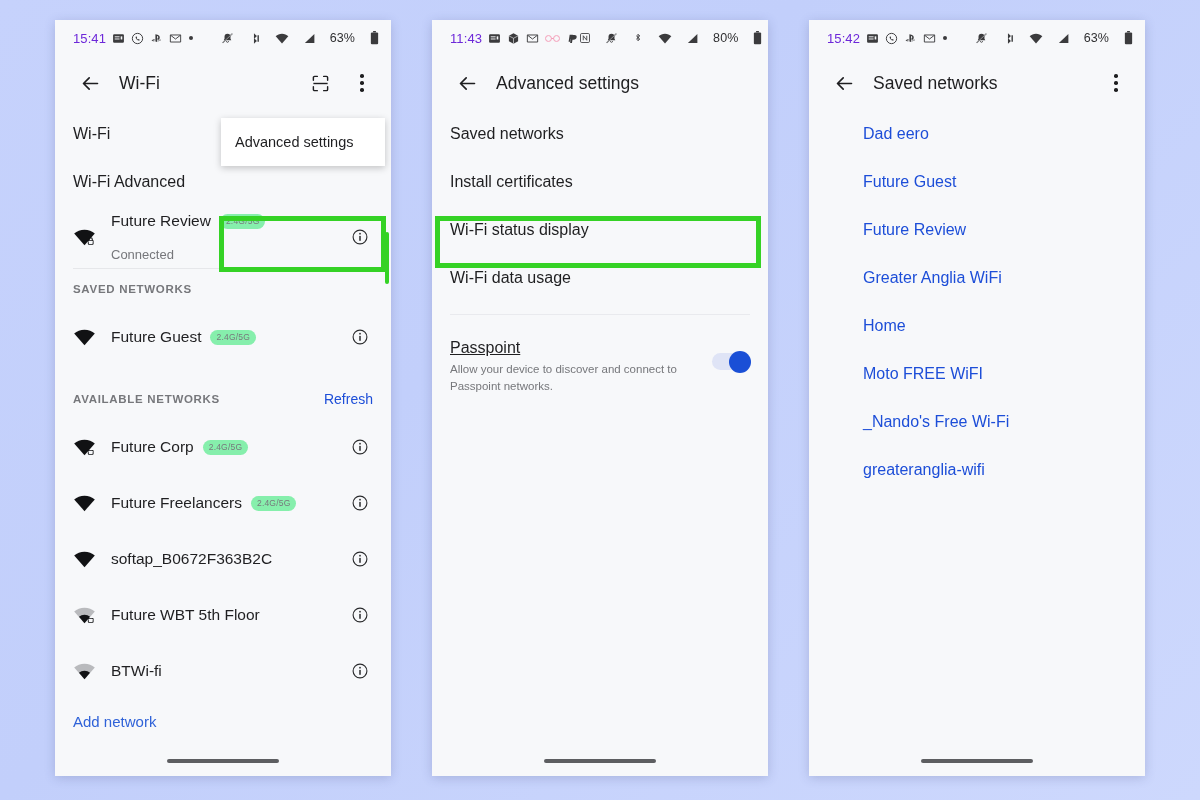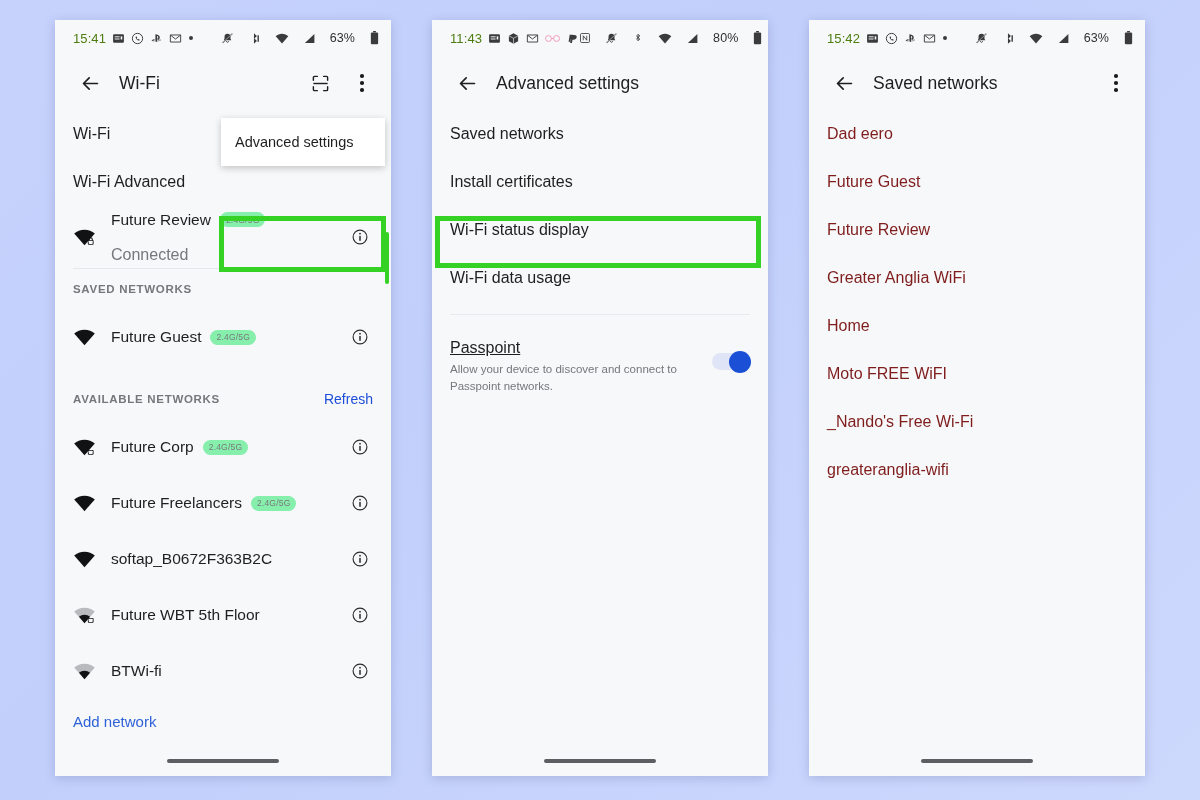--- a/index.html
+++ b/index.html
@@ -39,21 +39,21 @@
   .statusbar {
     height: 36px;
     flex: 0 0 36px;
     display: flex;
     align-items: center;
     padding: 0 12px 0 18px;
     font-size: 12.5px;
     color: #3b3b3d;
     letter-spacing: .1px;
   }
-  .sb-clock { font-size: 13px; color: #4d7c0f; font-weight: 400; }
+  .sb-clock { font-size: 13px; color: #6d28d9; font-weight: 400; }
   .sb-left { display: flex; align-items: center; gap: 6px; flex: 1; }
   .sb-right { display: flex; align-items: center; gap: 14px; }
   .sb-ico { display: inline-flex; align-items: center; justify-content: center; }
   .sb-ico svg { display: block; }
   .sb-batt-pct { font-size: 12.5px; color: #303032; margin-right: 1px; }
 
   
   .actionbar {
     height: 54px;
     flex: 0 0 54px;
@@ -98,21 +98,21 @@
   .net-row {
     display: flex;
     align-items: center;
     padding: 0 18px 0 18px;
     height: 56px;
   }
   .net-icon { width: 34px; flex: 0 0 34px; display: flex; align-items: center; justify-content: flex-start; }
   .net-text { flex: 1; display: flex; flex-direction: column; justify-content: center; padding-left: 4px; min-width: 0; }
   .net-line { display: flex; align-items: center; gap: 9px; }
   .net-name { font-size: 15.5px; color: #1f1f21; white-space: nowrap; }
-  .net-sub { font-size: 16px; color: #76777b; margin-top: 17px; }
+  .net-sub { font-size: 13px; color: #76777b; margin-top: 17px; }
   .chip {
     font-size: 8.5px;
     color: #77787c;
     background: #86efac;
     border-radius: 9px;
     padding: 2.5px 6px 2.5px 6px;
     letter-spacing: .2px;
     white-space: nowrap;
   }
   .info-ico { width: 26px; flex: 0 0 26px; display: flex; align-items: center; justify-content: center; cursor: pointer; }
@@ -229,22 +229,23 @@
     background: #1a4fd6;
   }
 
   
   .p3-row {
     display: flex;
     align-items: center;
     padding: 0 18px;
     height: 48px;
     font-size: 16px;
-    color: #7f1d1d;
+    color: #1d4ed8;
     cursor: pointer;
+    margin-left: 36px;
   }
 
   
   .home-bar {
     flex: 0 0 30px;
     display: flex;
     align-items: center;
     justify-content: center;
   }
   .home-bar i {

